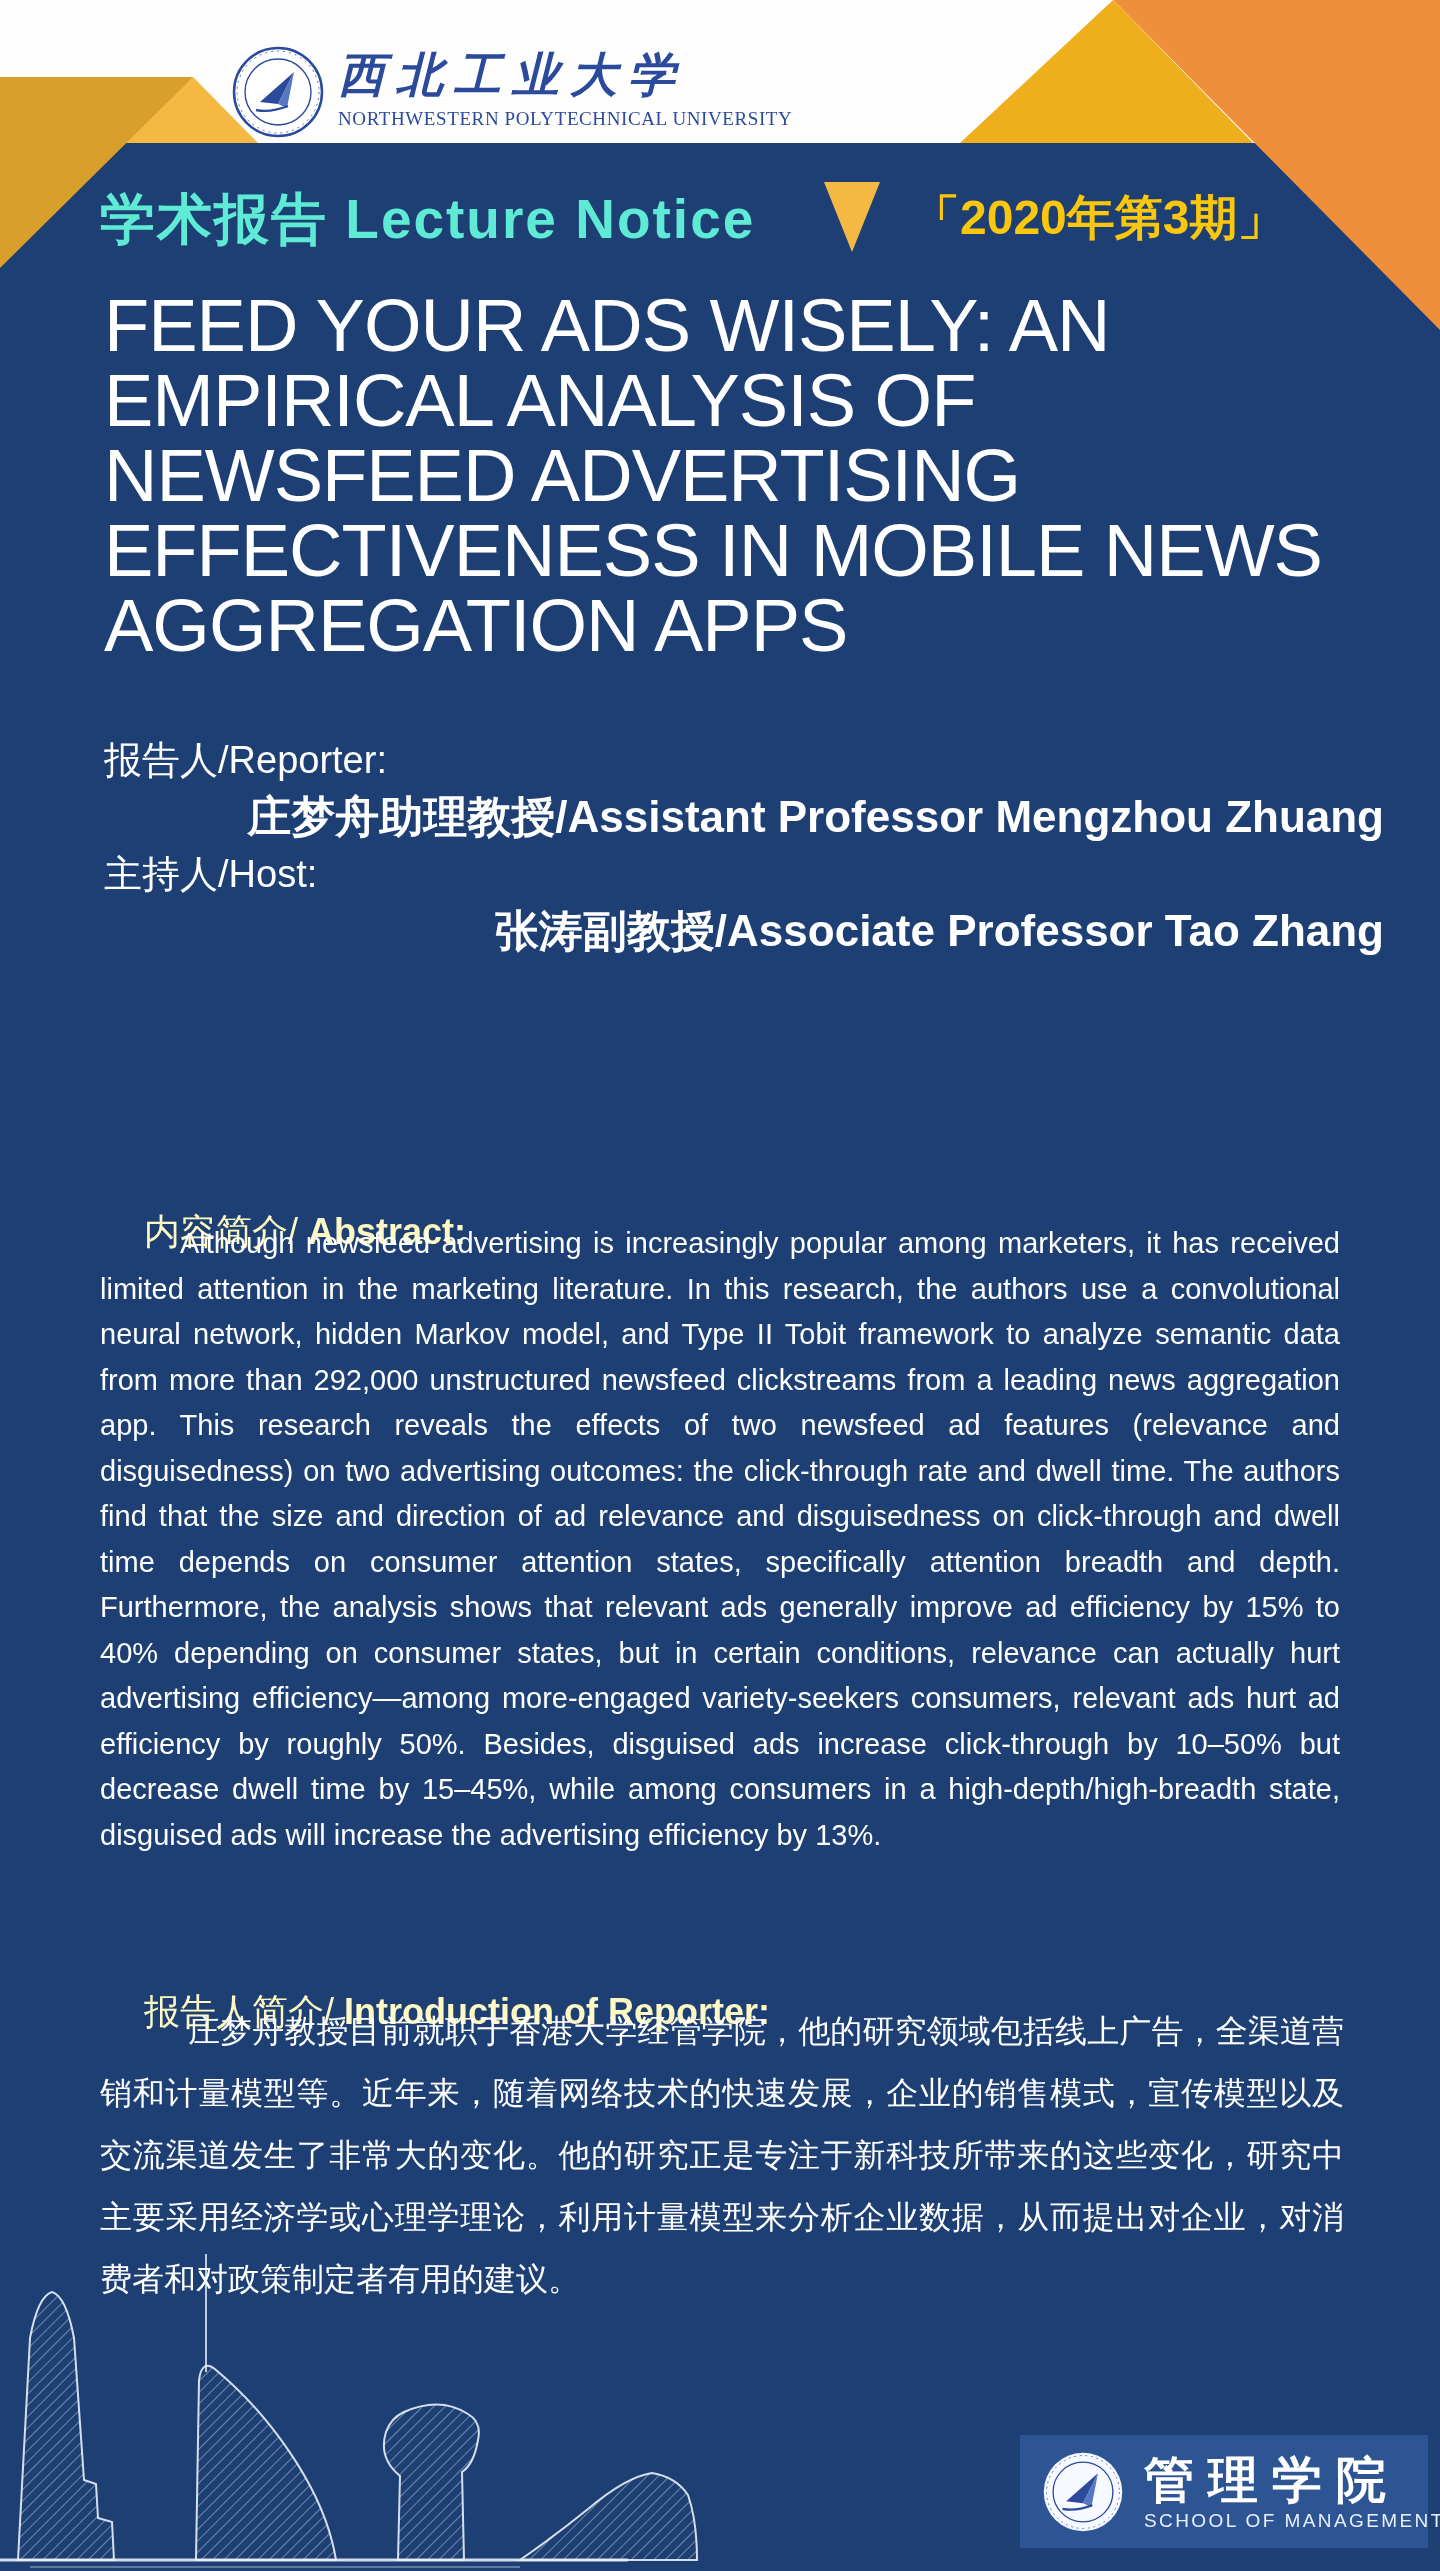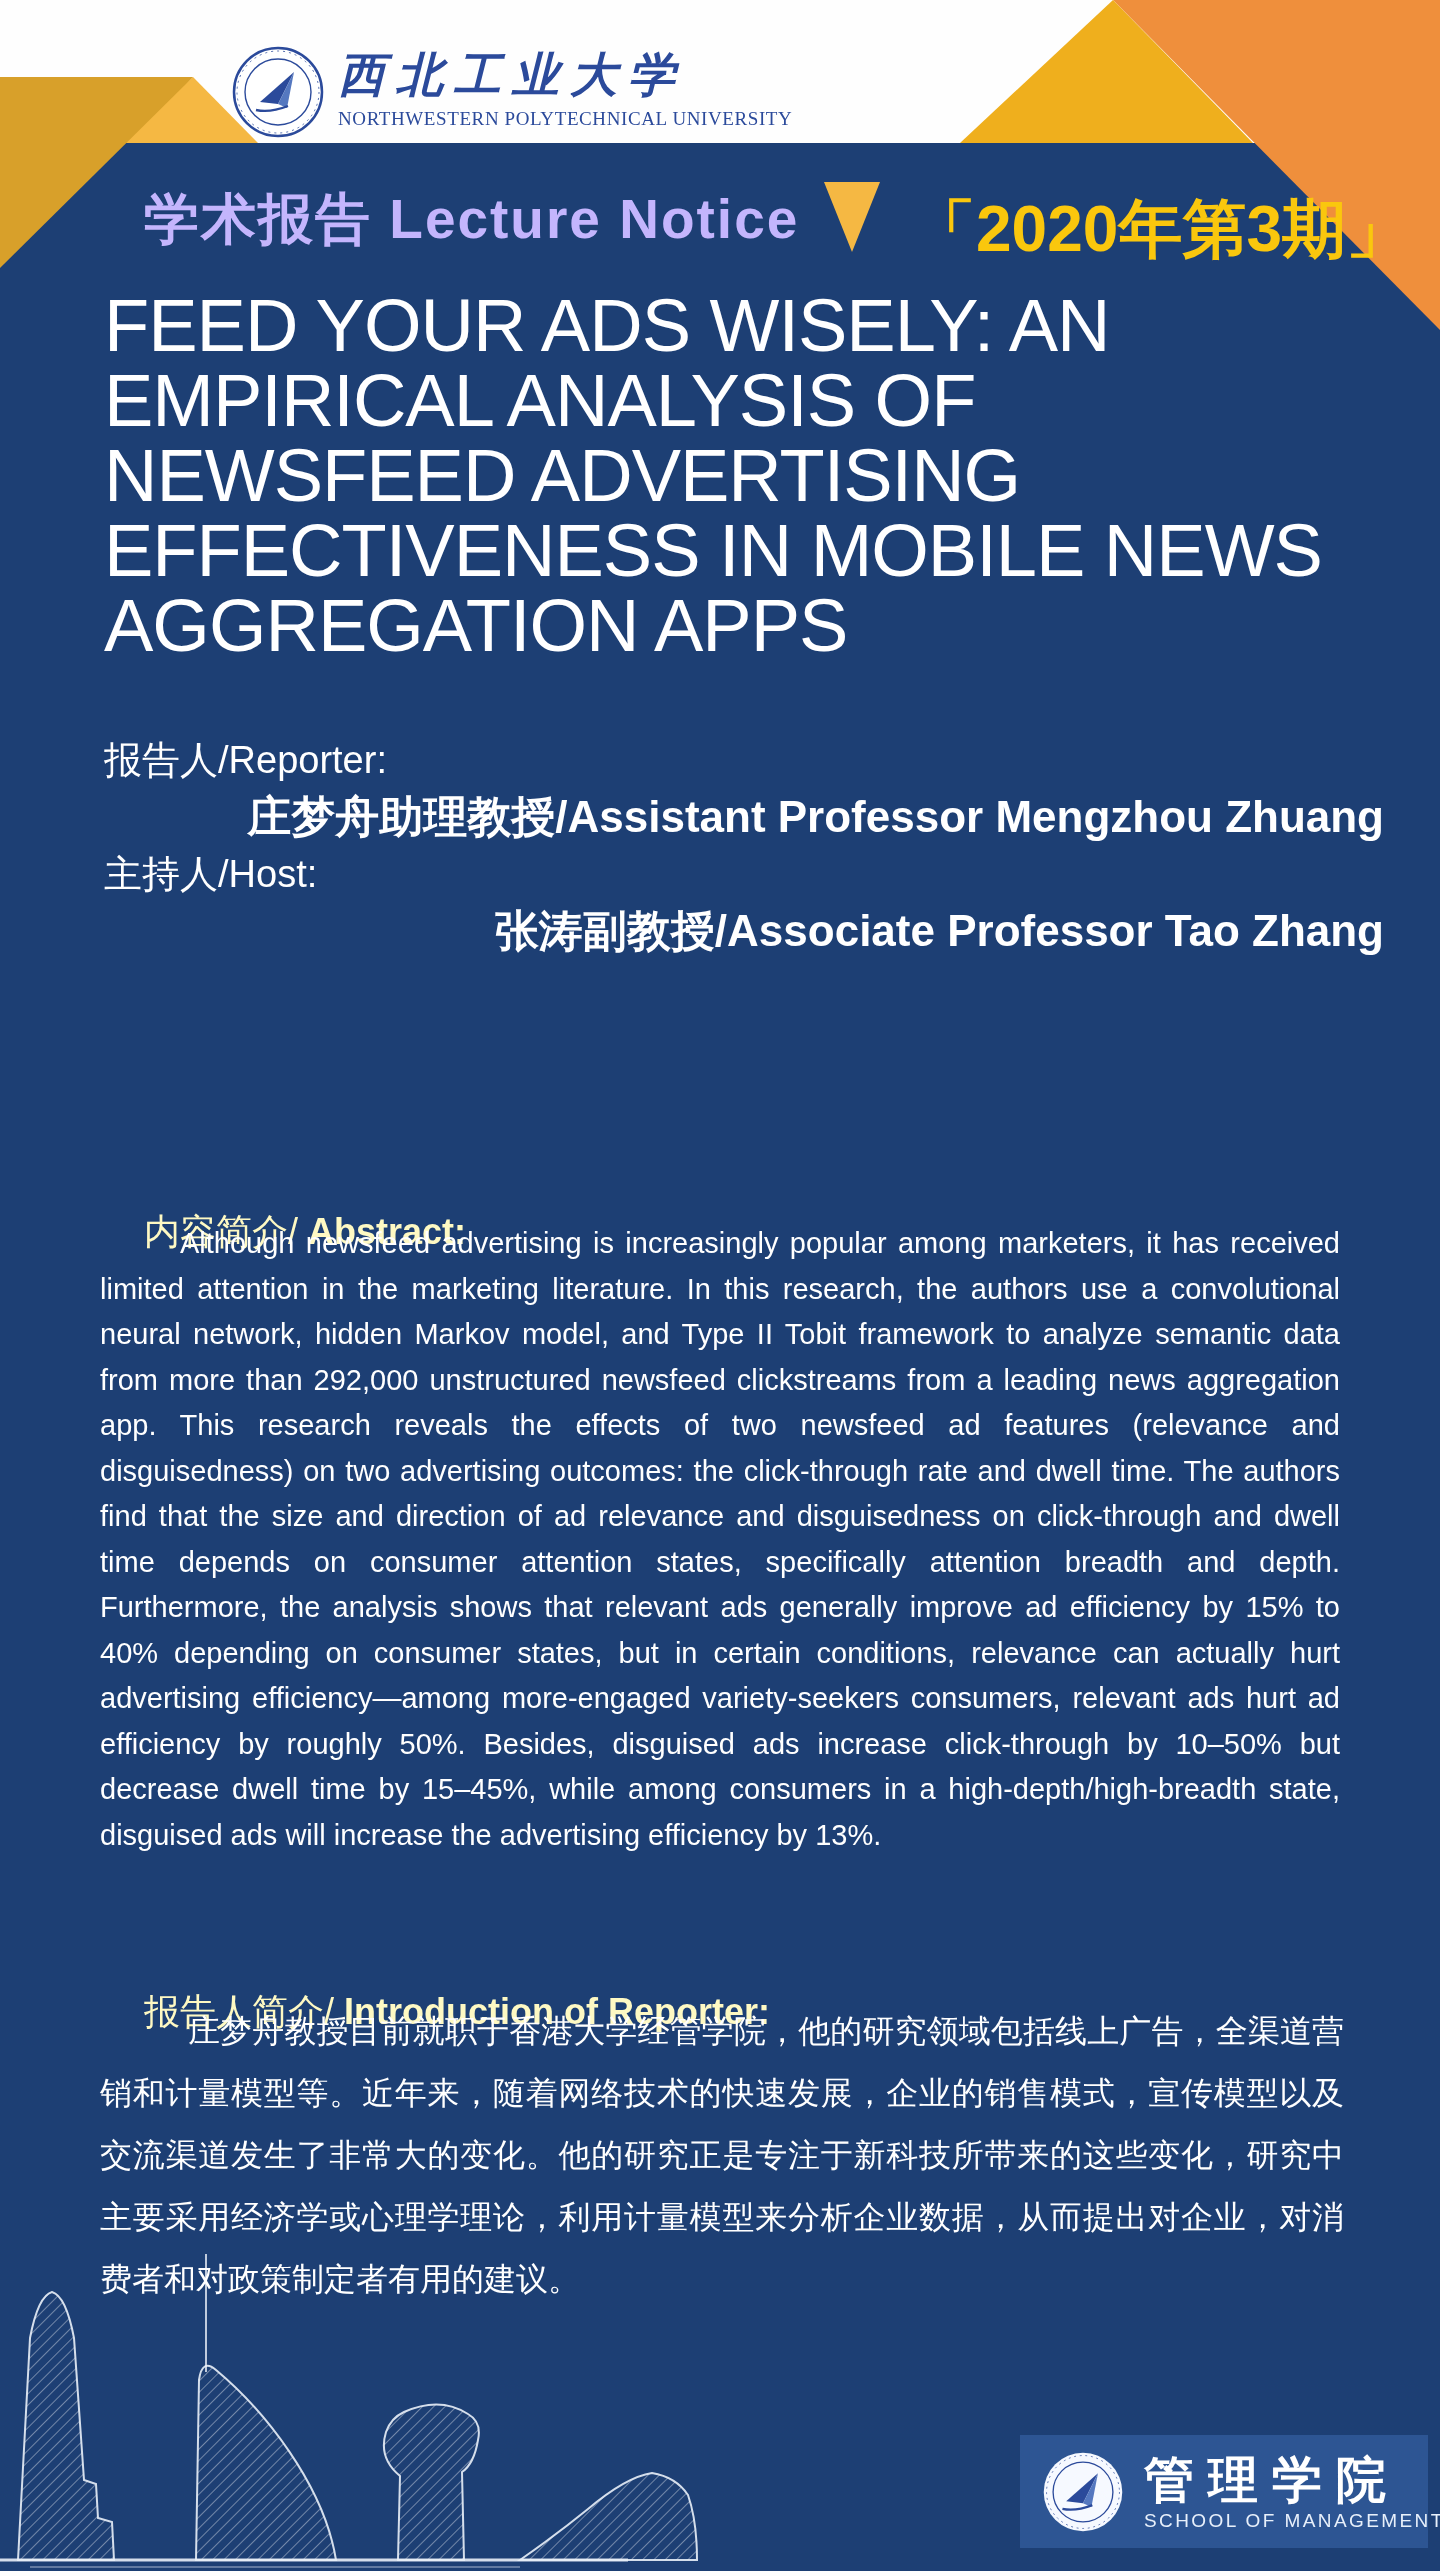--- a/index.html
+++ b/index.html
@@ -21,25 +21,25 @@
   }
   .uni-en{
     font-family:"Liberation Serif","DejaVu Serif",serif;
     font-size:19px;color:#2b4a9b;letter-spacing:0.6px;margin-top:4px;white-space:pre;
   }
   
   .deco{position:absolute;left:0;top:0;z-index:2;pointer-events:none;}
   
   .banner-title{
     position:absolute;left:100px;top:183px;z-index:3;
-    font-size:55px;font-weight:900;color:#c4b5fd;letter-spacing:2px;white-space:pre;margin-left:44px;
+    font-size:55px;font-weight:900;color:#5eead4;letter-spacing:2px;white-space:pre;
   }
   .banner-issue{
     position:absolute;left:912px;top:186px;z-index:3;
-    font-size:64px;font-weight:900;color:#fac70d;white-space:pre;
+    font-size:48px;font-weight:900;color:#fac70d;white-space:pre;
   }
   
   .lecture-title{
     position:absolute;left:104px;top:288px;width:1270px;margin:0;z-index:3;
     font-size:74px;line-height:75px;font-weight:400;letter-spacing:-1px;
     color:#ffffff;white-space:pre-line;
   }
   
   .people{position:absolute;left:104px;top:733px;width:1280px;z-index:3;color:#fff;}
   .p-label{font-size:38px;line-height:54px;font-weight:400;white-space:pre;}

